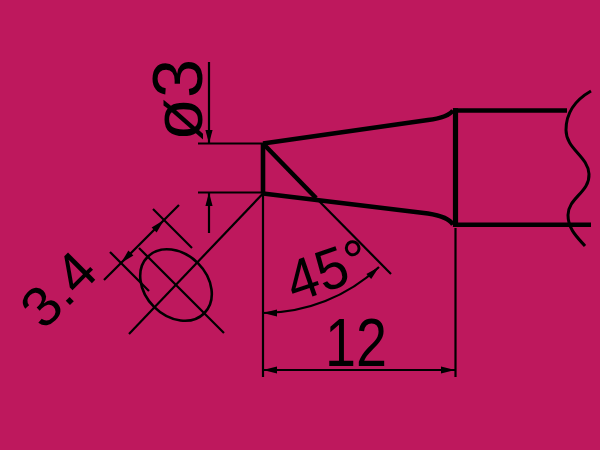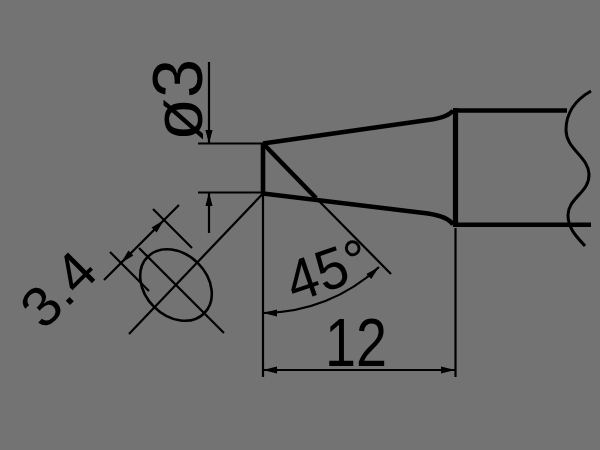--- a/index.html
+++ b/index.html
@@ -4,21 +4,21 @@
 <style>
   html, body {
     margin: 0;
     padding: 0;
     background: #ffffff;
   }
   .stage {
     position: relative;
     width: 600px;
     height: 450px;
-    background: #737373;
+    background: #be185d;
     overflow: hidden;
   }
   svg.drawing {
     display: block;
     width: 600px;
     height: 450px;
   }
   .outline {
     fill: none;
     stroke: #000000;

